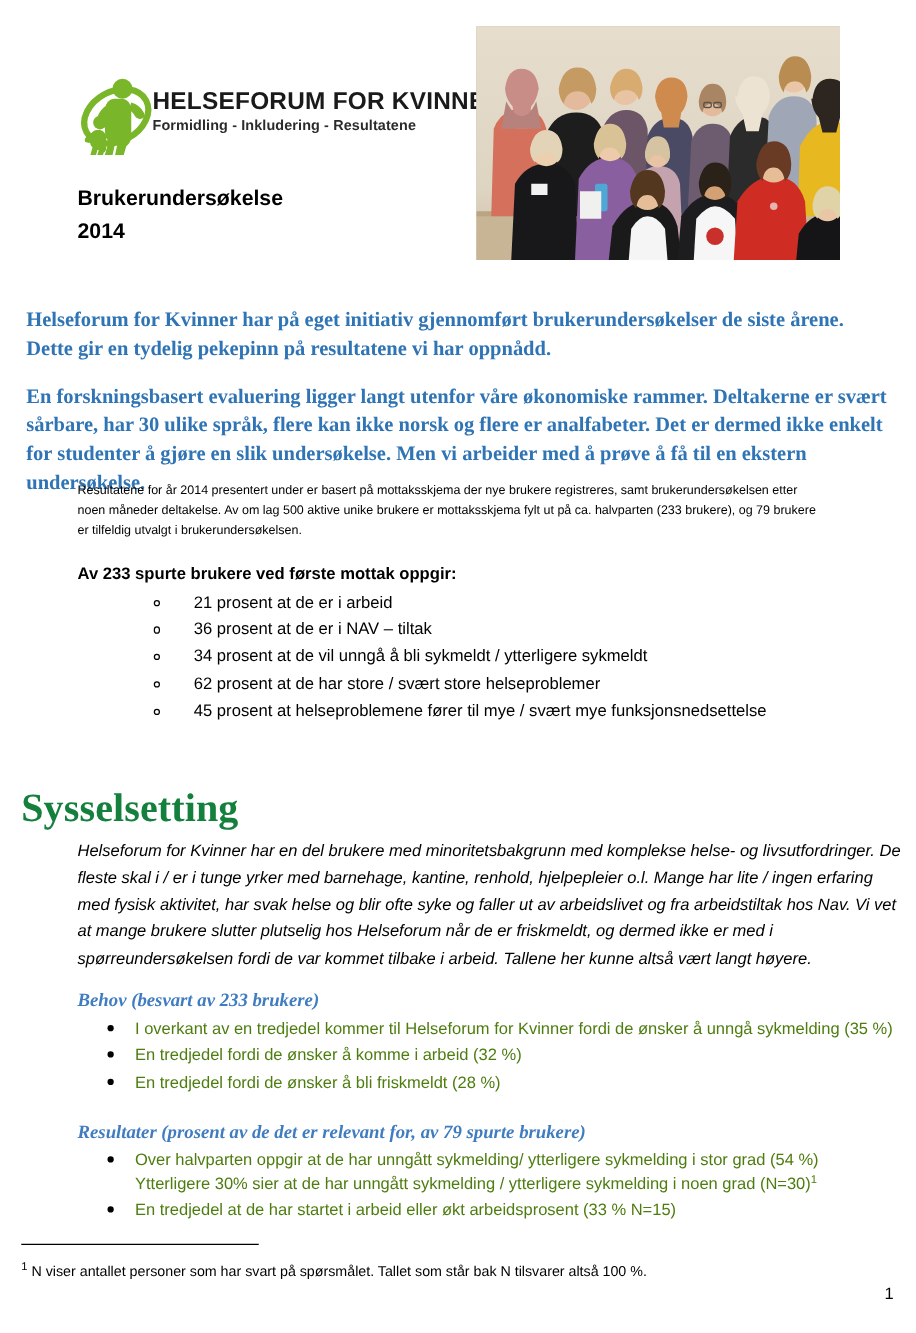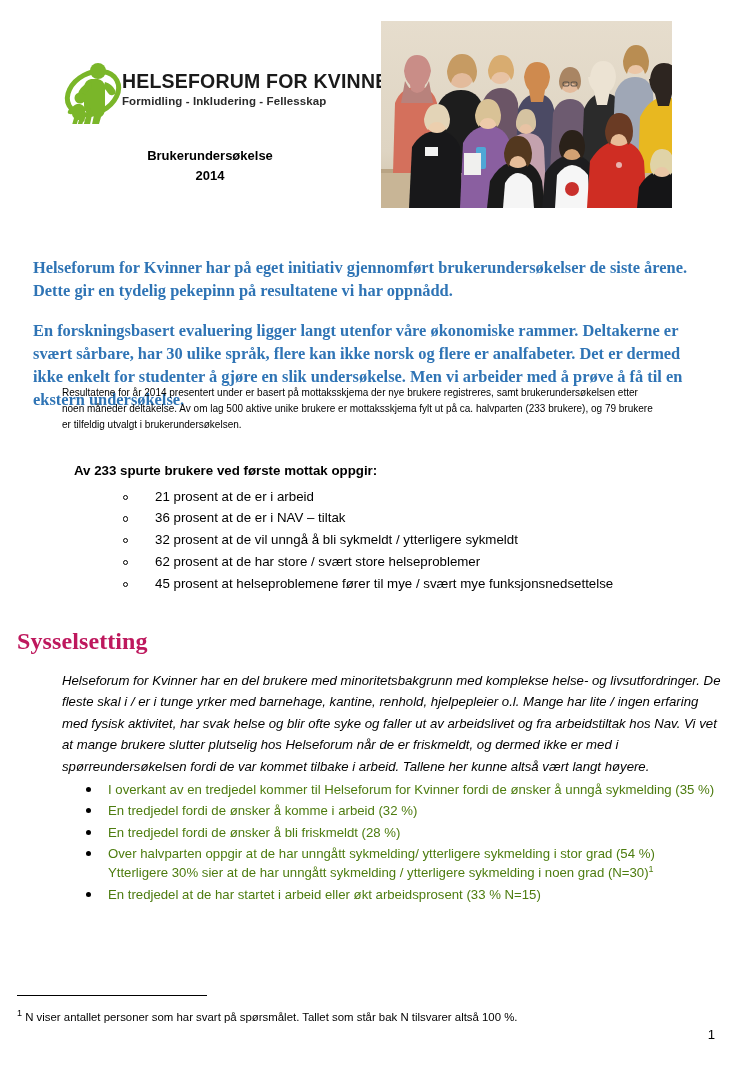--- a/index.html
+++ b/index.html
@@ -70,24 +70,24 @@
     margin-top: 4px;
     letter-spacing: 0.1px;
     white-space: nowrap;
   }
 
   .doc-title {
     position: absolute;
     left: 62px;
     top: 146px;
     width: 296px;
-    text-align: center;
-    font-family: "Liberation Sans", sans-serif;
-    font-weight: bold;
-    font-size: 13px;
+    text-align: left;
+    font-family: "Liberation Sans", sans-serif;
+    font-weight: bold;
+    font-size: 17px;
     color: #000000;
     line-height: 1.55;
   }
   .doc-title .line2 { display: block; }
 
   
   .photo {
     position: absolute;
     left: 381px;
     top: 21px;
@@ -103,21 +103,21 @@
     position: absolute;
     left: 17px;
     top: 240px;
     width: 700px;
     font-family: "Liberation Serif", serif;
     font-weight: bold;
     font-size: 16.4px;
     line-height: 1.42;
     color: #2f74b5;
   }
-  .intro p { margin: 16px; }
+  .intro p { margin: 4px; }
   .intro p.second { margin-top: 14px; }
 
   .body-block {
     position: absolute;
     left: 62px;
     top: 385px;
     width: 595px;
   }
   .para {
     font-family: "Liberation Sans", sans-serif;
@@ -125,21 +125,21 @@
     line-height: 1.62;
     color: #000000;
     margin: 0;
     text-align: left;
   }
   .bold-lead {
     font-family: "Liberation Sans", sans-serif;
     font-size: 13.3px;
     font-weight: bold;
     color: #000000;
-    margin: 12px;
+    margin: 0;
     padding-top: 17px;
   }
 
   
   ul.circle-list {
     list-style: none;
     margin: 9px 0 12px 0;
     padding: 0 0 0 55px;
   }
   ul.circle-list > li {
@@ -163,22 +163,22 @@
     box-sizing: border-box;
   }
 
   
   .section-heading {
     position: absolute;
     left: 17px;
     top: 628px;
     font-family: "Liberation Serif", serif;
     font-weight: bold;
-    font-size: 24px;
-    color: #be185d;
+    font-size: 32px;
+    color: #15803d;
     letter-spacing: 0.1px;
   }
 
   .section-body {
     position: absolute;
     left: 62px;
     top: 670px;
     width: 660px;
   }
   .italic-para {
@@ -283,21 +283,21 @@
           <g fill="#7ab629">
             <circle cx="18" cy="40" r="5.5"></circle>
             <path d="M18 46 q4 1 5 5 l0 9 q0 3 -2 4 l-2 7 q-1 2 -3 1 q-2 -1 -1 -3 l2 -7 l-1 0 l-2 7 q-1 2 -3 1 q-2 -1 -1 -3 l2 -7 q-2 -2 -2 -4 l0 -5 q1 -4 5 -5 z"></path>
             <path d="M23 48 q5 1 7 5 q1 3 -2 3 q-2 1 -3 -1 q-1 -3 -4 -3 z"></path>
             <path d="M13 48 q-5 1 -7 5 q-1 3 2 3 q2 1 3 -1 q1 -3 4 -3 z"></path>
           </g>
         </svg>
       </div>
       <div class="logo-text-wrap">
         <div class="logo-name">HELSEFORUM FOR KVINNER</div>
-        <div class="logo-tagline">Formidling - Inkludering - Fellesskap</div>
+        <div class="logo-tagline">Formidling - Inkludering - Resultatene</div>
       </div>
     </div>
 
     <div class="doc-title">
       <span>Brukerundersøkelse</span>
       <span class="line2">2014</span>
     </div>
 
     <div class="photo">
       <svg width="291" height="187" viewBox="0 0 291 187" xmlns="http://www.w3.org/2000/svg">
@@ -426,37 +426,39 @@
     <p>Helseforum for Kvinner har på eget initiativ gjennomført brukerundersøkelser de siste årene. Dette gir en tydelig pekepinn på resultatene vi har oppnådd.</p>
     <p class="second">En forskningsbasert evaluering ligger langt utenfor våre økonomiske rammer. Deltakerne er svært sårbare, har 30 ulike språk, flere kan ikke norsk og flere er analfabeter. Det er dermed ikke enkelt for studenter å gjøre en slik undersøkelse. Men vi arbeider med å prøve å få til en ekstern undersøkelse.</p>
   </div>
 
   <div class="body-block">
     <p class="para">Resultatene for år 2014 presentert under er basert på mottaksskjema der nye brukere registreres, samt brukerundersøkelsen etter noen måneder deltakelse. Av om lag 500 aktive unike brukere er mottaksskjema fylt ut på ca. halvparten (233 brukere), og 79 brukere er tilfeldig utvalgt i brukerundersøkelsen.</p>
     <p class="bold-lead">Av 233 spurte brukere ved første mottak oppgir:</p>
     <ul class="circle-list">
       <li>21 prosent at de er i arbeid</li>
       <li>36 prosent at de er i NAV – tiltak</li>
-      <li>32 prosent at de vil unngå å bli sykmeldt / ytterligere sykmeldt</li>
+      <li>34 prosent at de vil unngå å bli sykmeldt / ytterligere sykmeldt</li>
       <li>62 prosent at de har store / svært store helseproblemer</li>
       <li>45 prosent at helseproblemene fører til mye / svært mye funksjonsnedsettelse</li>
     </ul>
   </div>
 
   <div class="section-heading">Sysselsetting</div>
 
   <div class="section-body">
     <p class="italic-para">Helseforum for Kvinner har en del brukere med minoritetsbakgrunn med komplekse helse- og livsutfordringer. De fleste skal i / er i tunge yrker med barnehage, kantine, renhold, hjelpepleier o.l. Mange har lite / ingen erfaring med fysisk aktivitet, har svak helse og blir ofte syke og faller ut av arbeidslivet og fra arbeidstiltak hos Nav. Vi vet at mange brukere slutter plutselig hos Helseforum når de er friskmeldt, og dermed ikke er med i spørreundersøkelsen fordi de var kommet tilbake i arbeid. Tallene her kunne altså vært langt høyere.</p>
 
+    <p class="sub-heading">Behov (besvart av 233 brukere)</p>
     <ul class="dot-list">
       <li>I overkant av en tredjedel kommer til Helseforum for Kvinner fordi de ønsker å unngå sykmelding (35 %)</li>
       <li>En tredjedel fordi de ønsker å komme i arbeid (32 %)</li>
       <li>En tredjedel fordi de ønsker å bli friskmeldt (28 %)</li>
     </ul>
 
+    <p class="sub-heading tight">Resultater (prosent av de det er relevant for, av 79 spurte brukere)</p>
     <ul class="dot-list">
       <li>
         <span>Over halvparten oppgir at de har unngått sykmelding/ ytterligere sykmelding i stor grad (54 %)</span>
         <span class="sub-line"><span>Ytterligere 30% sier at de har unngått sykmelding / ytterligere sykmelding i noen grad (N=30)</span><sup class="fn">1</sup></span>
       </li>
       <li>En tredjedel at de har startet i arbeid eller økt arbeidsprosent (33 % N=15)</li>
     </ul>
   </div>
 
   <div class="footnote-rule"></div>

